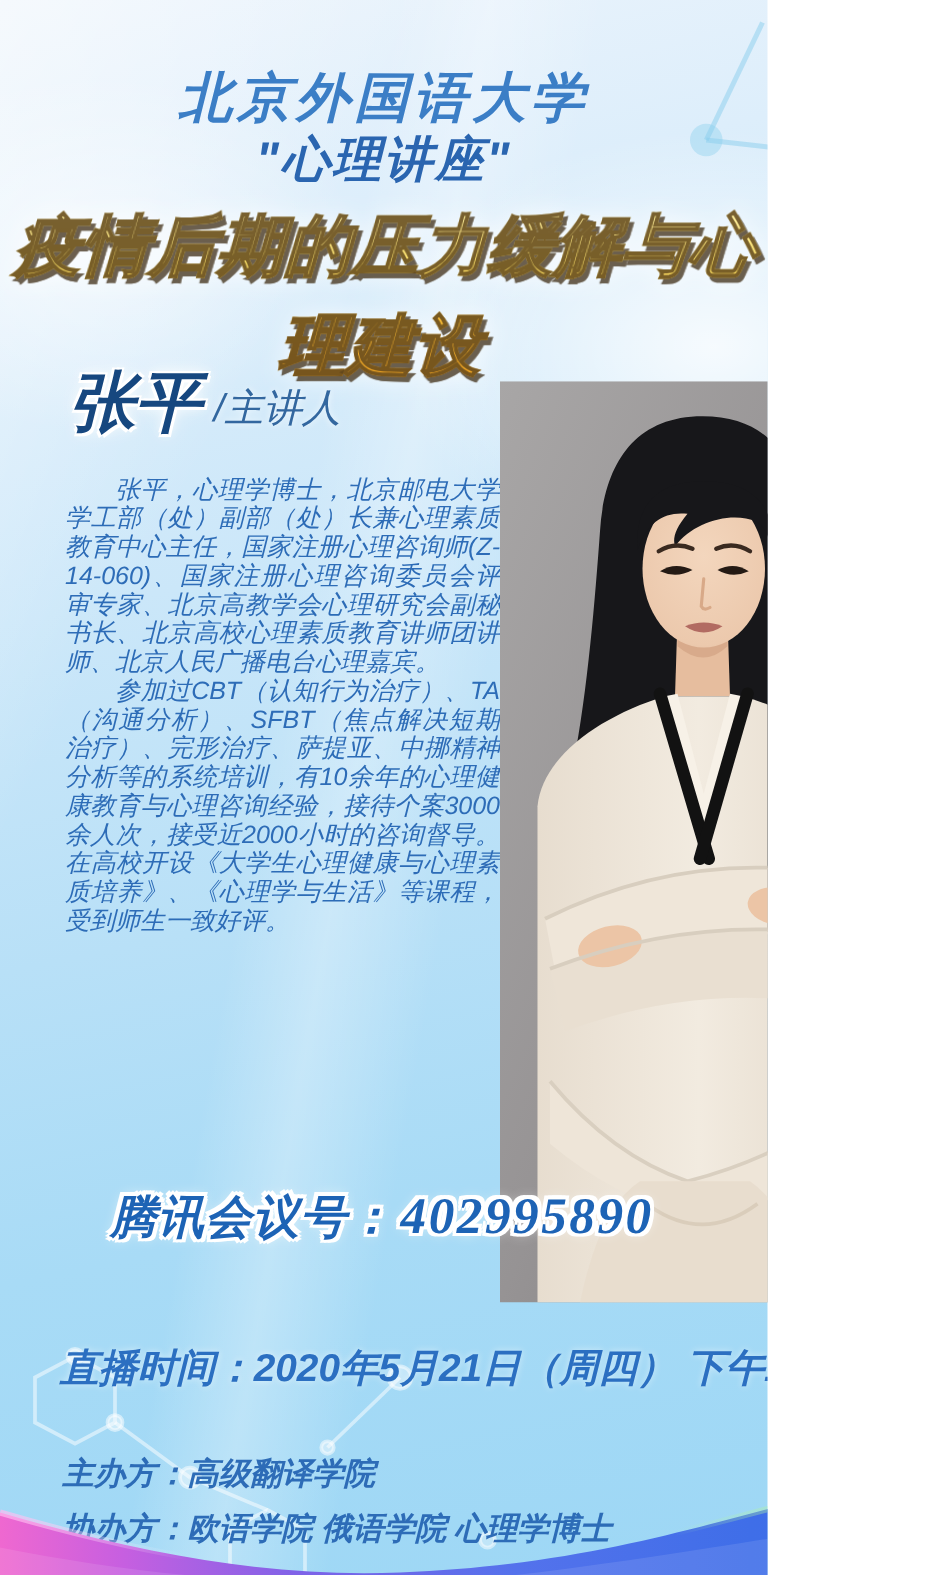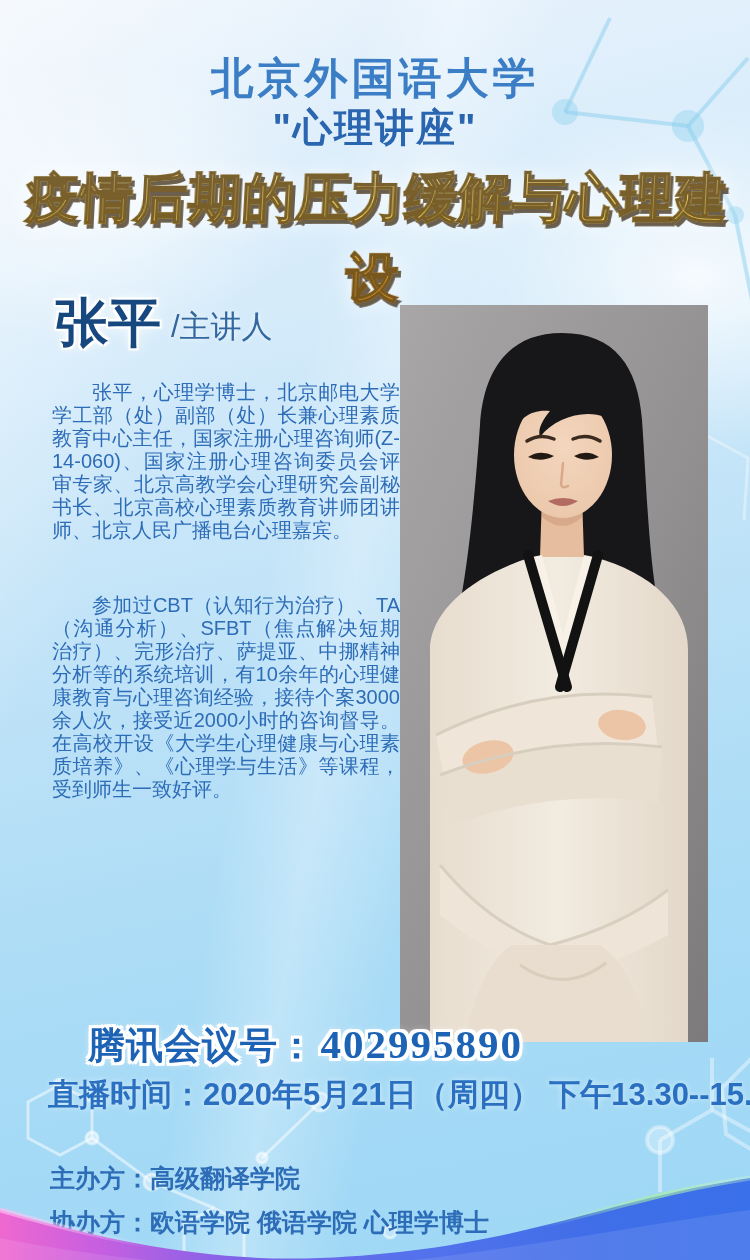--- a/index.html
+++ b/index.html
@@ -1,19 +1,20 @@
 <!DOCTYPE html>
 <html lang="zh"><head>
 <meta charset="utf-8">
 <style>
   html,body{margin:0;padding:0;}
   body{font-family:"Liberation Sans","DejaVu Sans",sans-serif;}
   .poster{
-    position:relative;width:750px;height:1260px;overflow:hidden;
+    position:relative;width:614px;height:1260px;overflow:hidden;
     background:linear-gradient(168deg,#ecf4fc 0%,#ddeefb 16%,#cbe7f9 36%,#b8e0f7 56%,#a8dbf6 74%,#9dd7f5 100%);
+    font-style:italic;
   }
   .light-streaks{
     position:absolute;inset:0;pointer-events:none;
     background:
       radial-gradient(420px 280px at 93% 22%, rgba(255,255,255,.8), rgba(255,255,255,0) 62%),
       radial-gradient(360px 240px at 12% 16%, rgba(255,255,255,.55), rgba(255,255,255,0) 60%),
       linear-gradient(118deg, rgba(255,255,255,.5) 0%, rgba(255,255,255,0) 28%),
       linear-gradient(100deg, rgba(255,255,255,0) 38%, rgba(255,255,255,.28) 47%, rgba(255,255,255,0) 58%);
   }
   svg.decor{position:absolute;left:0;top:0;pointer-events:none;}
@@ -41,25 +42,25 @@
   }
   .speaker-role{
     font-size:31px;font-weight:400;color:#33679f;margin-left:10px;padding-bottom:4px;
     text-shadow:0 0 6px rgba(255,255,255,.8);
   }
   .bio{position:absolute;left:52px;top:381px;width:348px;}
   .bio p{
     margin:0;font-size:20px;line-height:23px;color:#2d6cb7;
     text-indent:2em;text-align:justify;word-break:break-all;
   }
-  .bio p + p{margin-top:52px;}
+  .bio p + p{}
   .photo-frame{position:absolute;left:400px;top:305px;width:308px;height:737px;}
   .photo-frame svg{display:block;}
   .meeting-row{
-    position:absolute;left:56px;top:1020px;
+    position:absolute;left:56px;top:948px;
     font-weight:900;color:#1d63b5;white-space:nowrap;
     text-shadow:-3px -3px 0 #fff,3px -3px 0 #fff,-3px 3px 0 #fff,3px 3px 0 #fff,-3px 0 0 #fff,3px 0 0 #fff,0 -3px 0 #fff,0 3px 0 #fff,0 0 10px rgba(255,255,255,.9);
     padding-left:32px;
   }
   .meeting-label{font-size:37px;letter-spacing:1px;}
   .meeting-id{font-family:"Liberation Serif","DejaVu Serif",serif;font-size:41px;letter-spacing:2px;}
   .schedule-row{
     position:absolute;left:48px;top:1074px;width:680px;
     font-size:31px;font-weight:700;color:#2b6fc1;white-space:nowrap;
     text-shadow:0 0 6px rgba(255,255,255,.55);

